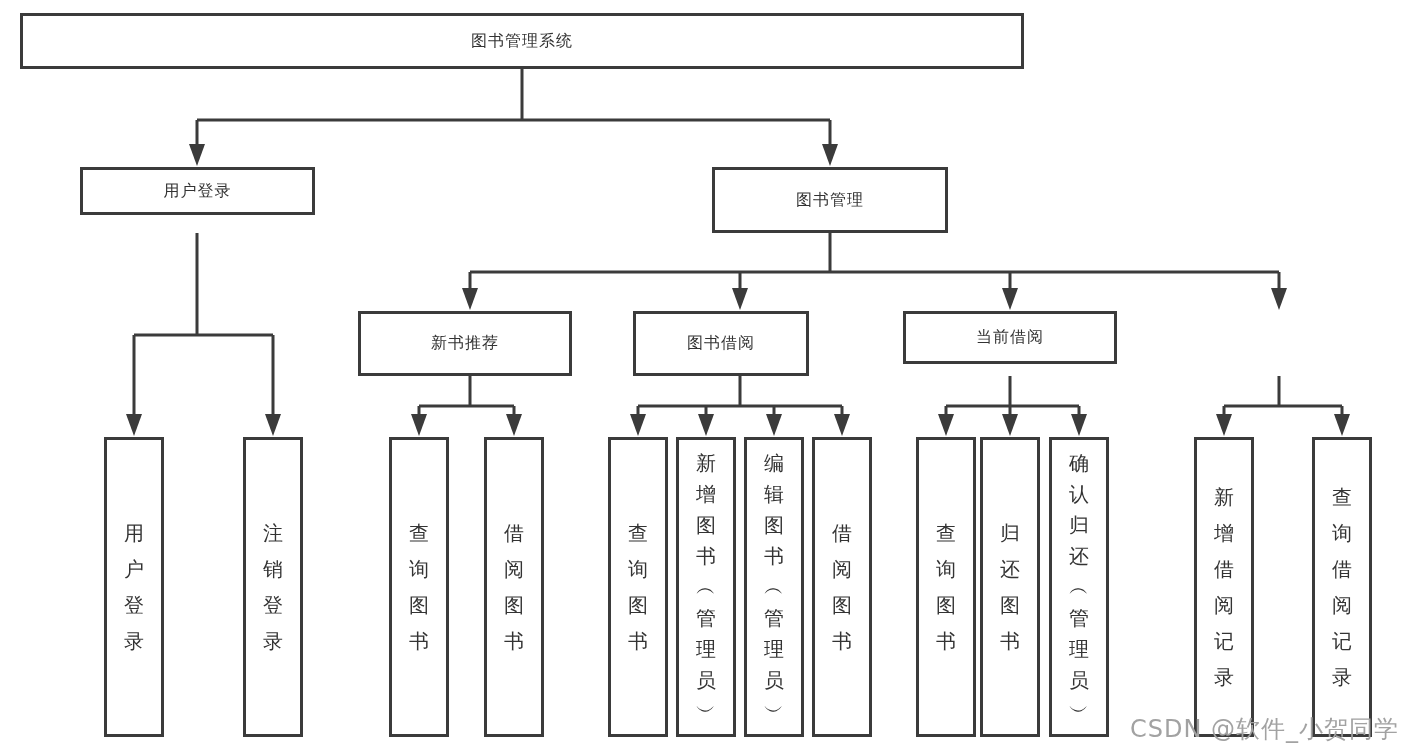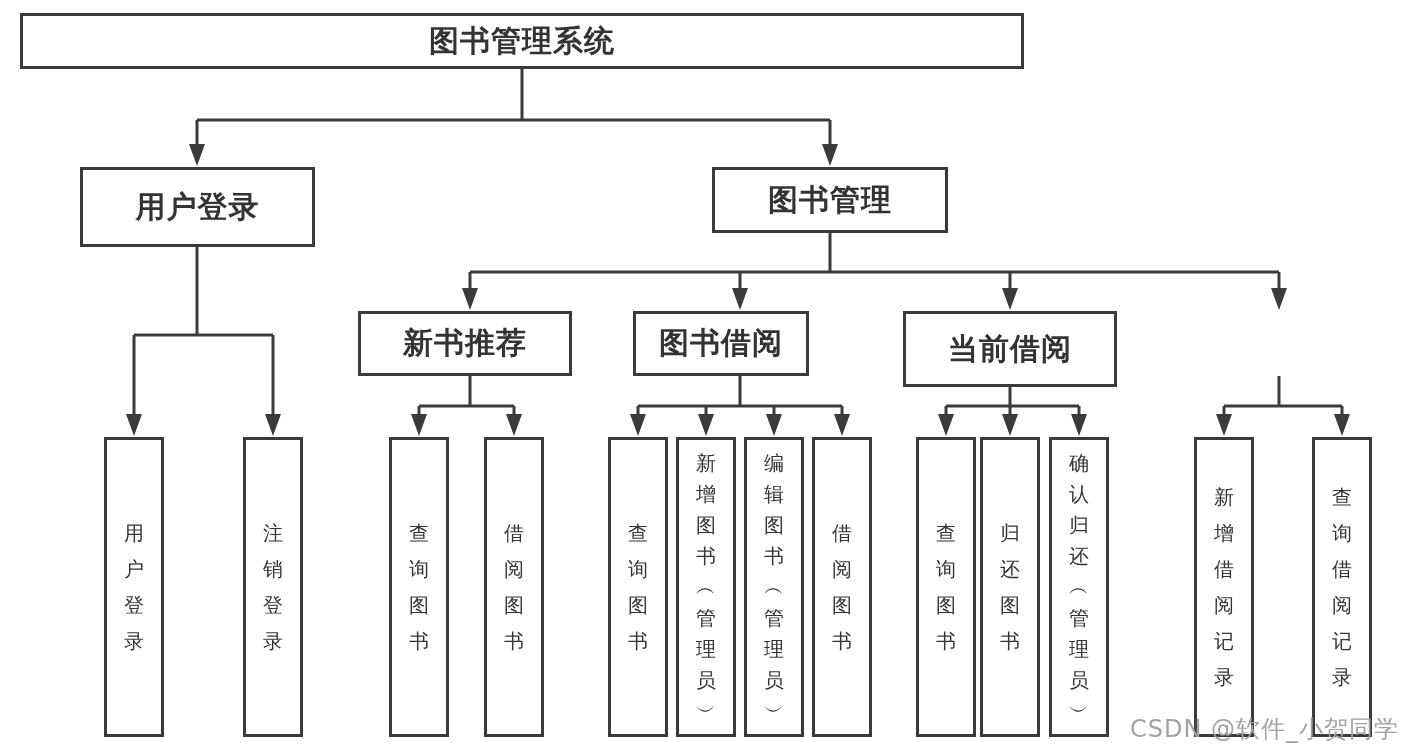--- a/index.html
+++ b/index.html
@@ -26,25 +26,24 @@
     stroke: none;
   }
   .box {
     position: absolute;
     box-sizing: border-box;
     border: 3px solid var(--box-border, #3b3b3b);
     background: var(--box-fill, #ffffff);
     display: flex;
     align-items: center;
     justify-content: center;
-    font-size: 30px;
+    font-size: 16px;
     color: var(--text, #333333);
     letter-spacing: 1px;
     white-space: nowrap;
-    font-weight: bold;
   }
   .vbox {
     position: absolute;
     top: 437px;
     width: 60px;
     height: 300px;
     box-sizing: border-box;
     border: 3px solid var(--box-border, #3b3b3b);
     background: var(--box-fill, #ffffff);
     display: flex;
@@ -101,26 +100,26 @@
     <polygon points="1002,414 1018,414 1010,436"></polygon>
     <polygon points="1071,414 1087,414 1079,436"></polygon>
 
     <path d="M1279 376 V406 M1224 406 H1342 M1224 406 V416 M1342 406 V416"></path>
     <polygon points="1216,414 1232,414 1224,436"></polygon>
     <polygon points="1334,414 1350,414 1342,436"></polygon>
   </svg>
 
   <div class="box" style="left:20px; top:13px; width:1004px; height:56px;">图书管理系统</div>
 
-  <div class="box" style="left:80px; top:167px; width:235px; height:80px;">用户登录</div>
+  <div class="box" style="left:80px; top:167px; width:235px; height:48px;">用户登录</div>
   <div class="box" style="left:712px; top:167px; width:236px; height:66px;">图书管理</div>
 
   <div class="box" style="left:358px; top:311px; width:214px; height:65px;">新书推荐</div>
   <div class="box" style="left:633px; top:311px; width:176px; height:65px;">图书借阅</div>
-  <div class="box" style="left:903px; top:311px; width:214px; height:76px;">当前借阅</div>
+  <div class="box" style="left:903px; top:311px; width:214px; height:53px;">当前借阅</div>
 
   <div class="vbox" style="left:104px;">
       <div>用</div>
       <div>户</div>
       <div>登</div>
       <div>录</div>
     </div>
   <div class="vbox" style="left:243px;">
       <div>注</div>
       <div>销</div>

